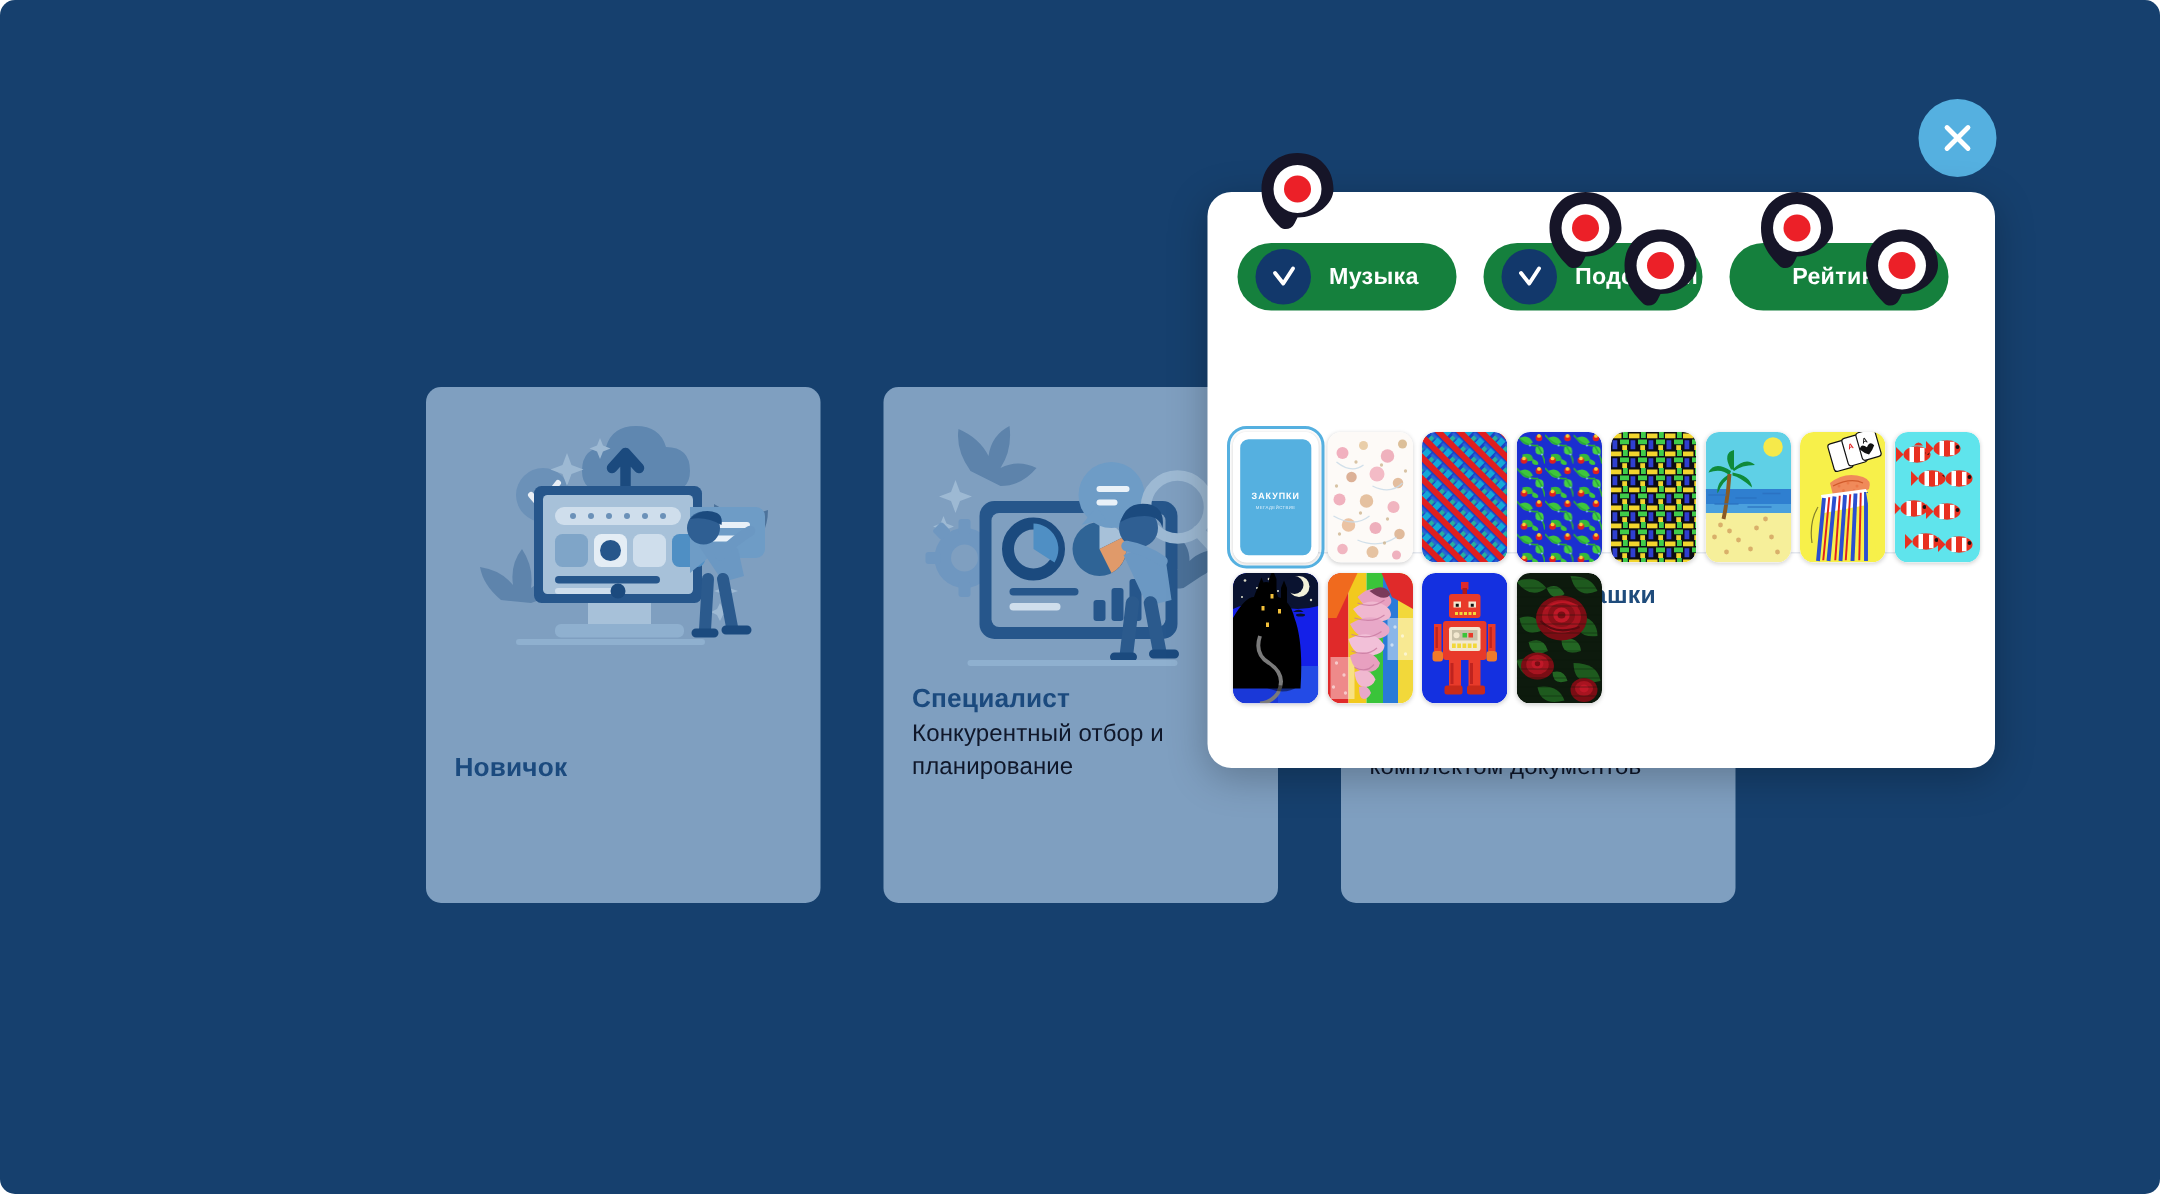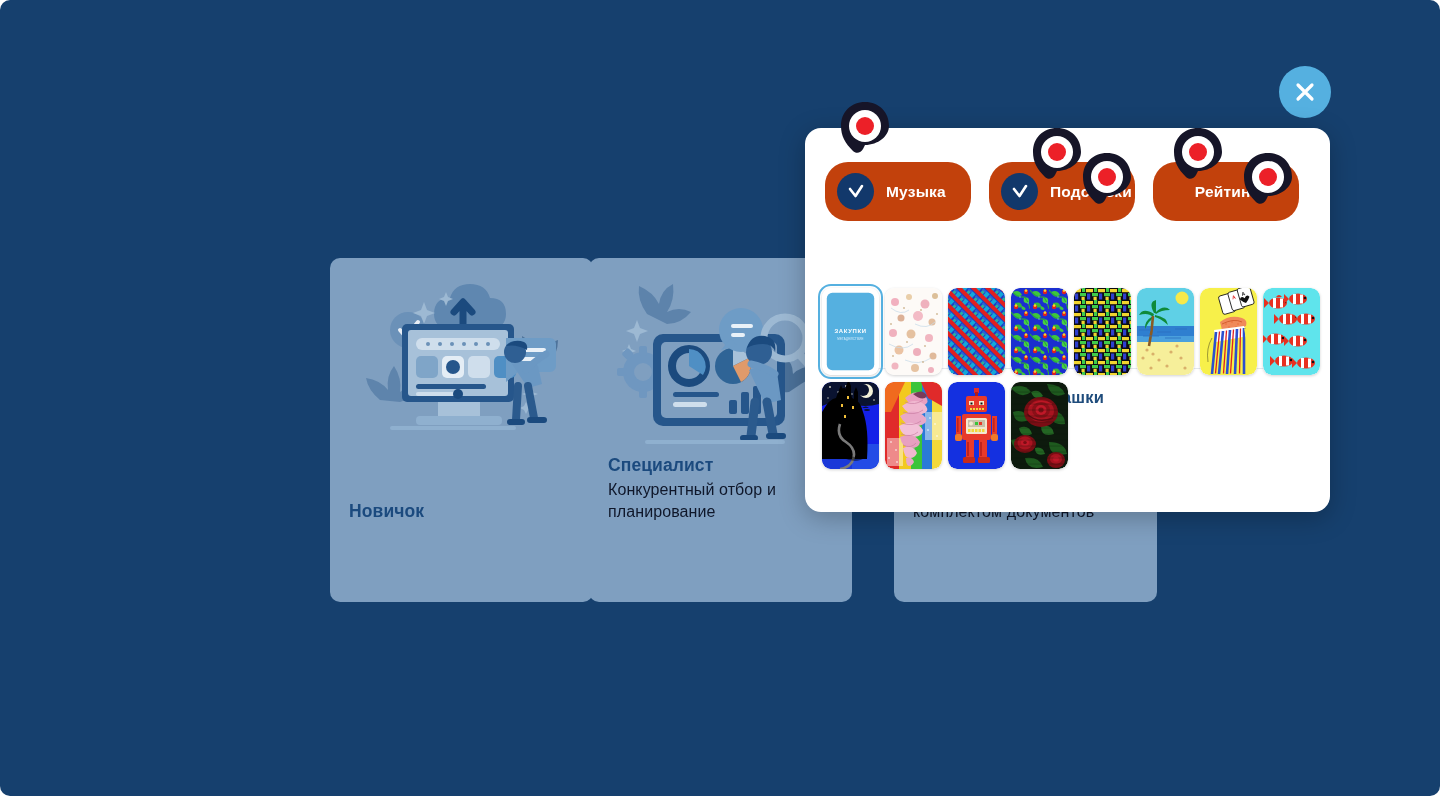--- a/index.html
+++ b/index.html
@@ -100,22 +100,22 @@
     left: 0; top: 34px;
     width: 525px;
     display: flex;
     align-items: center;
     padding: 0 20px;
     gap: 18px;
   }
 
   .pill {
     position: relative;
-    height: 59px;
-    background: #c2410c;
+    height: 45px;
+    background: #15803d;
     border-radius: 23px;
     border: none;
     cursor: pointer;
     display: flex;
     align-items: center;
     padding: 0 20px 0 12px;
     min-width: 146px;
   }
   .pill.w-music  { width: 146px; }
   .pill.w-hints  { width: 146px; }
@@ -214,21 +214,21 @@
   }
   .pin svg { display: block; }
 </style>
 </head>
 <body>
 
 <div id="app">
 
   <div class="level-cards">
 
-    <div class="level-card" style="left:284px; top:258px;margin-left:46px;">
+    <div class="level-card" style="left:284px; top:258px;">
       <div class="art">
         <svg viewBox="0 0 263 200" xmlns="http://www.w3.org/2000/svg">
           <g opacity="0.95">
             <path d="M50 132 q-12-10-14-22 q14 2 22 12 q-2-14 6-24 q8 12 6 26 q10-8 22-6 q-8 12-22 16 z" fill="#5d83ab"></path>
             <path d="M218 98 q10-12 10-26 q-14 4-20 16 q-4-14-16-20 q0 16 8 26 q-12-4-22 2 q10 10 24 10 z" fill="#4b7199"></path>
           </g>
           <path d="M104 46 q0-16 16-16 q4-14 20-14 q16 0 20 14 q16 0 16 16 q0 14-16 14 h-40 q-16 0-16-14z" fill="#5f87b0"></path>
           <path d="M133 66 l0-28 M133 34 l-9 10 M133 34 l9 10" stroke="#1b4a7e" stroke-width="7" fill="none" stroke-linecap="round" stroke-linejoin="round"></path>
           <circle cx="78" cy="62" r="18" fill="#6b91b8"></circle>
           <path d="M70 62 l6 7 l12 -15" stroke="#e8eef5" stroke-width="4" fill="none" stroke-linecap="round" stroke-linejoin="round"></path>

